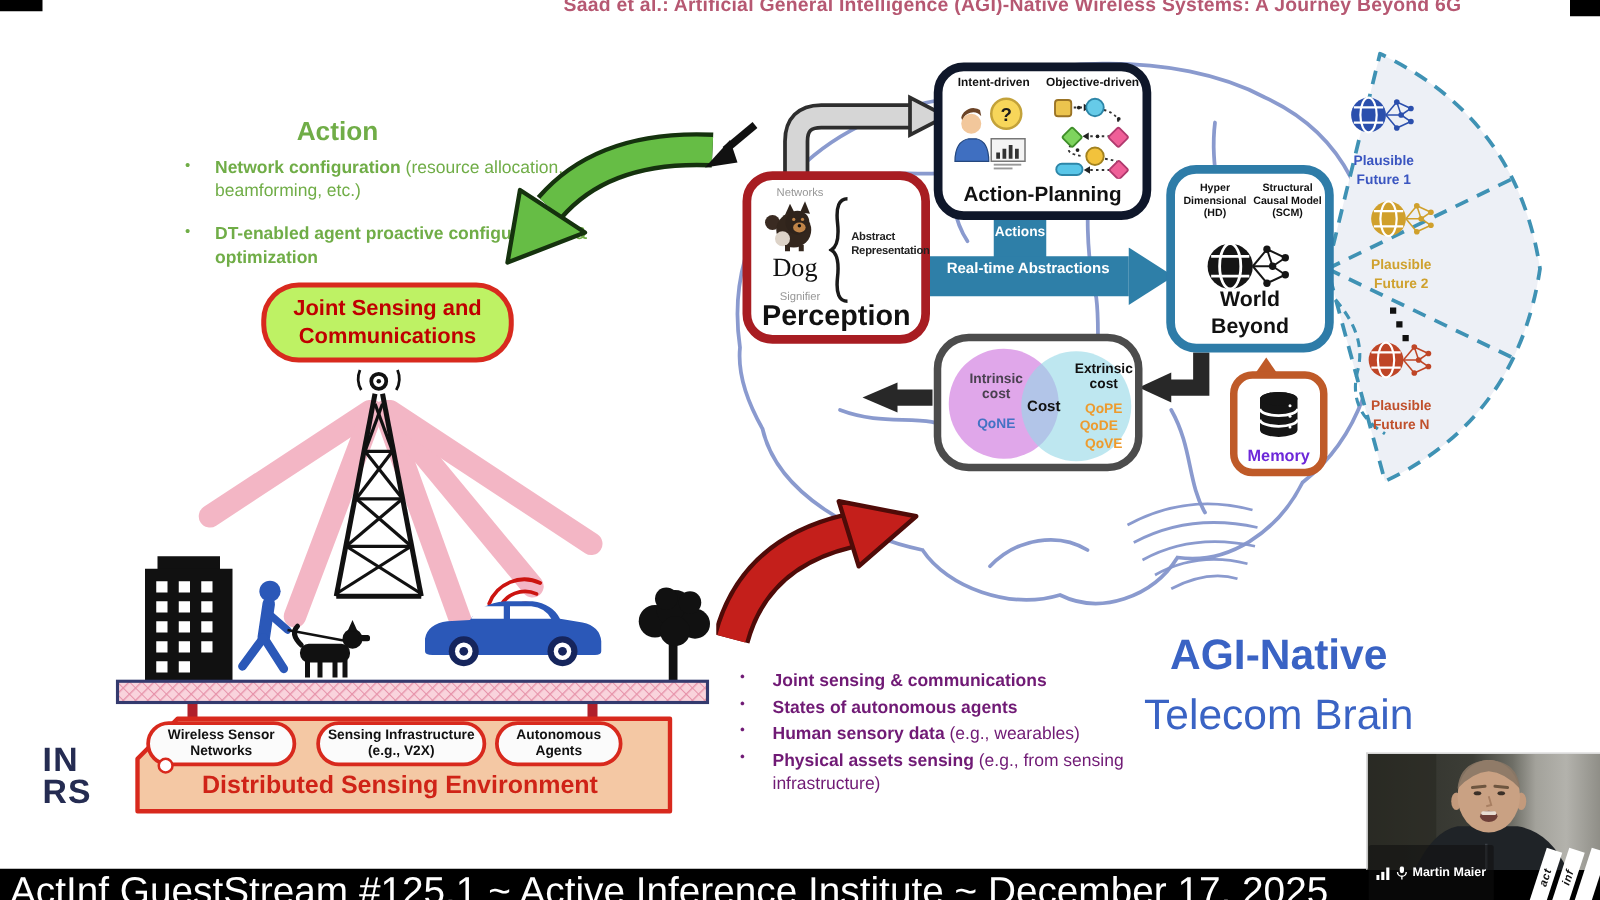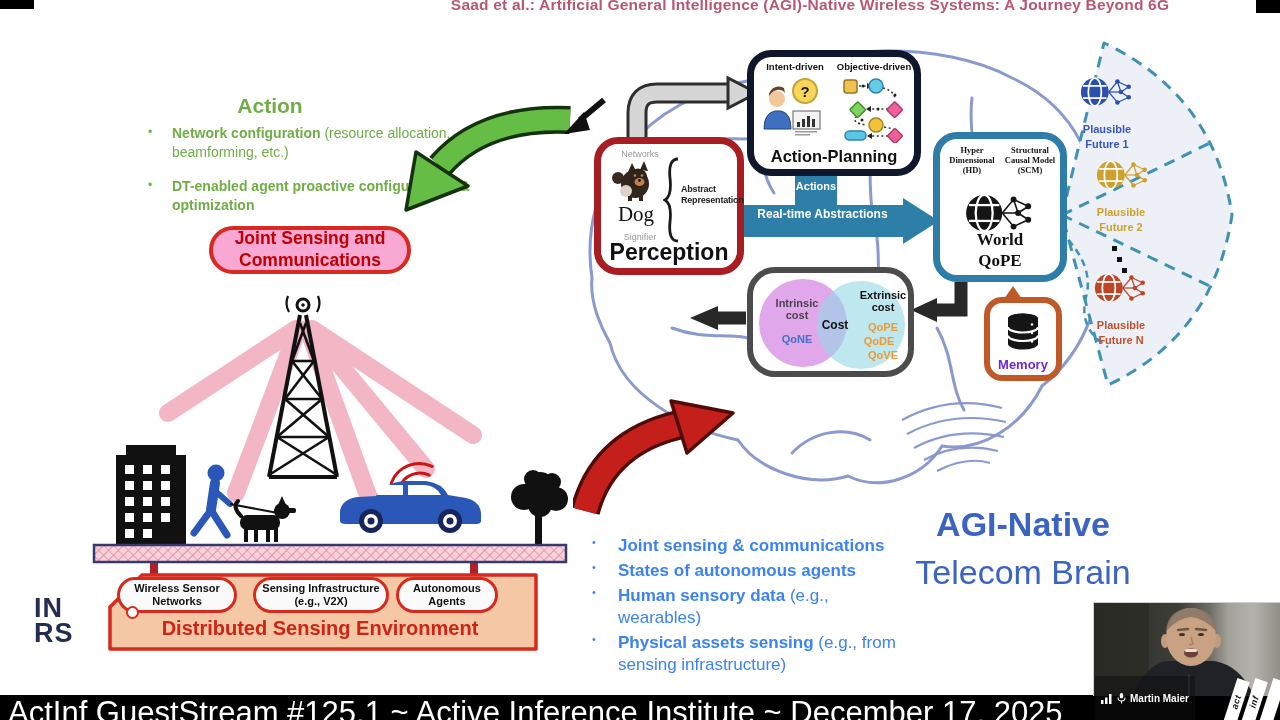--- a/index.html
+++ b/index.html
@@ -16,22 +16,22 @@
     font-weight:600;color:#b65872;letter-spacing:.2px;}
 
   
   .action-heading{left:180px;top:94px;width:180px;text-align:center;font-size:21px;
     font-weight:bold;color:#70ad47;}
   .action-bullets{left:142px;top:124px;width:345px;font-size:14px;color:#70ad47;line-height:1.35;}
   .g-row{position:relative;padding-left:30px;margin-bottom:15px;}
   .g-row::before{content:"•";position:absolute;left:6px;top:0;font-size:12px;}
   .g-row b{font-weight:bold;}
 
-  .joint-pill{left:209px;top:226px;width:202px;height:48px;border:4px solid #d82a1e;
-    border-radius:30px;background:#f9a8d4;color:#c00000;font-weight:bold;font-size:17.5px;
+  .joint-pill{left:209px;top:226px;width:202px;height:64px;border:4px solid #d82a1e;
+    border-radius:30px;background:#bef264;color:#c00000;font-weight:bold;font-size:17.5px;
     display:flex;align-items:center;justify-content:center;text-align:center;line-height:1.25;
     padding:0 10px;box-sizing:border-box;}
 
   
   .pill{background:#fbfbfb;border:3px solid #d8291d;border-radius:18px;display:flex;
     align-items:center;justify-content:center;text-align:center;font-size:11px;font-weight:bold;
     color:#111;line-height:1.15;padding:0 5px;box-sizing:border-box;}
   .pill1{left:117px;top:577px;width:120px;height:36px;}
   .pill2{left:253px;top:577px;width:136px;height:36px;}
   .pill3{left:396px;top:577px;width:102px;height:36px;}
@@ -40,21 +40,21 @@
   .env-leg{width:8px;height:12px;background:#b0202a;}
   .red-dot-marker{left:126px;top:606px;width:9px;height:9px;border:2.5px solid #d8291d;
     border-radius:50%;background:#fff;}
 
   .inrs{left:34px;top:596px;font-size:27px;font-weight:900;color:#252c52;line-height:.92;
     letter-spacing:1px;}
 
   
   .sensing-heading{left:630px;top:511px;width:180px;text-align:center;font-size:17.5px;
     font-weight:bold;color:#c00000;}
-  .sensing-bullets{left:588px;top:535px;width:312px;font-size:17px;color:#3b82f6;line-height:1.3;}
+  .sensing-bullets{left:588px;top:535px;width:312px;font-size:14px;color:#701a75;line-height:1.3;}
   .r-row{position:relative;padding-left:30px;margin-bottom:3px;}
   .r-row::before{content:"•";position:absolute;left:4px;top:0;font-size:11px;}
   .r-row b{font-weight:bold;}
 
   
   .bt1{left:878px;top:505px;width:290px;text-align:center;font-size:34px;font-weight:bold;color:#3a63c4;}
   .bt2{left:878px;top:553px;width:290px;text-align:center;font-size:34px;font-weight:normal;color:#3a63c4;}
 
   
   .bbox{background:#fff;box-sizing:border-box;z-index:3;}
@@ -63,21 +63,21 @@
   .ap-label{position:absolute;left:0;bottom:3px;width:100%;text-align:center;font-size:16.5px;font-weight:bold;color:#111;}
 
   .pc-box{left:594px;top:137px;width:150px;height:138px;border:7px solid #a81d22;border-radius:24px;}
   .pc-sig{position:absolute;font-size:9px;color:#979797;width:62px;text-align:center;}
   .pc-word{position:absolute;left:8px;top:58px;width:54px;text-align:center;font-size:21px;
     font-family:"Liberation Serif",serif;color:#111;}
   .pc-abs{position:absolute;left:80px;top:40px;width:62px;font-size:9px;font-weight:bold;
     color:#222;line-height:1.25;letter-spacing:-.2px;}
   .pc-label{position:absolute;left:0;bottom:2px;width:100%;text-align:center;font-size:23px;font-weight:bold;color:#111;}
 
-  .wm-box{left:933px;top:132px;width:134px;height:150px;border:7px solid #2e7ca8;border-radius:24px;font-family:Liberation Serif, serif;}
+  .wm-box{left:933px;top:132px;width:134px;height:150px;border:7px solid #2e7ca8;border-radius:24px;}
   .wm-h{position:absolute;font-size:8.5px;font-weight:bold;color:#111;text-align:center;line-height:1.2;}
   .wm-label{position:absolute;left:25px;bottom:4px;width:70px;text-align:center;font-size:17px;
     font-weight:bold;color:#111;line-height:1.25;}
 
   .cost-box{left:747px;top:267px;width:167px;height:110px;border:6px solid #4c4c4c;
     border-radius:28px;overflow:hidden;}
   .venn{position:absolute;border-radius:50%;}
   .v-purple{left:6px;top:6px;width:88px;height:88px;background:rgba(222,162,233,.95);}
   .v-cyan{left:64px;top:8px;width:88px;height:88px;background:rgba(150,216,230,.62);}
   .cost-t{position:absolute;font-weight:bold;text-align:center;line-height:1.12;}
@@ -333,21 +333,21 @@
     <div class="pc-abs">Abstract Representation</div>
     <div class="pc-label">Perception</div>
   </div>
 
   <div class="abs bbox wm-box">
     <div class="wm-h" style="left:4px;top:6px;width:56px">Hyper Dimensional (HD)</div>
     <div class="wm-h" style="left:62px;top:6px;width:56px">Structural Causal Model (SCM)</div>
     <svg class="globe" style="left:22px;top:48px;color:#151515;position:absolute" width="76" height="52">
         <use href="#globenet"></use>
       </svg>
-    <div class="wm-label">World QoPE</div>
+    <div class="wm-label">World Beyond</div>
   </div>
 
   <div class="abs bbox cost-box">
     <div class="venn v-purple"></div>
     <div class="venn v-cyan"></div>
     <div class="cost-t" style="left:12px;top:24px;width:64px;font-size:11px;color:#4a4150">Intrinsic cost</div>
     <div class="cost-t" style="left:18px;top:60px;width:52px;font-size:11px;color:#4472c4">QoNE</div>
     <div class="cost-t" style="left:62px;top:46px;width:40px;font-size:12px;color:#111">Cost</div>
     <div class="cost-t" style="left:102px;top:16px;width:56px;font-size:11px;color:#111">Extrinsic cost</div>
     <div class="cost-t" style="left:106px;top:48px;width:48px;font-size:11px;color:#ed9b2e">QoPE</div>

